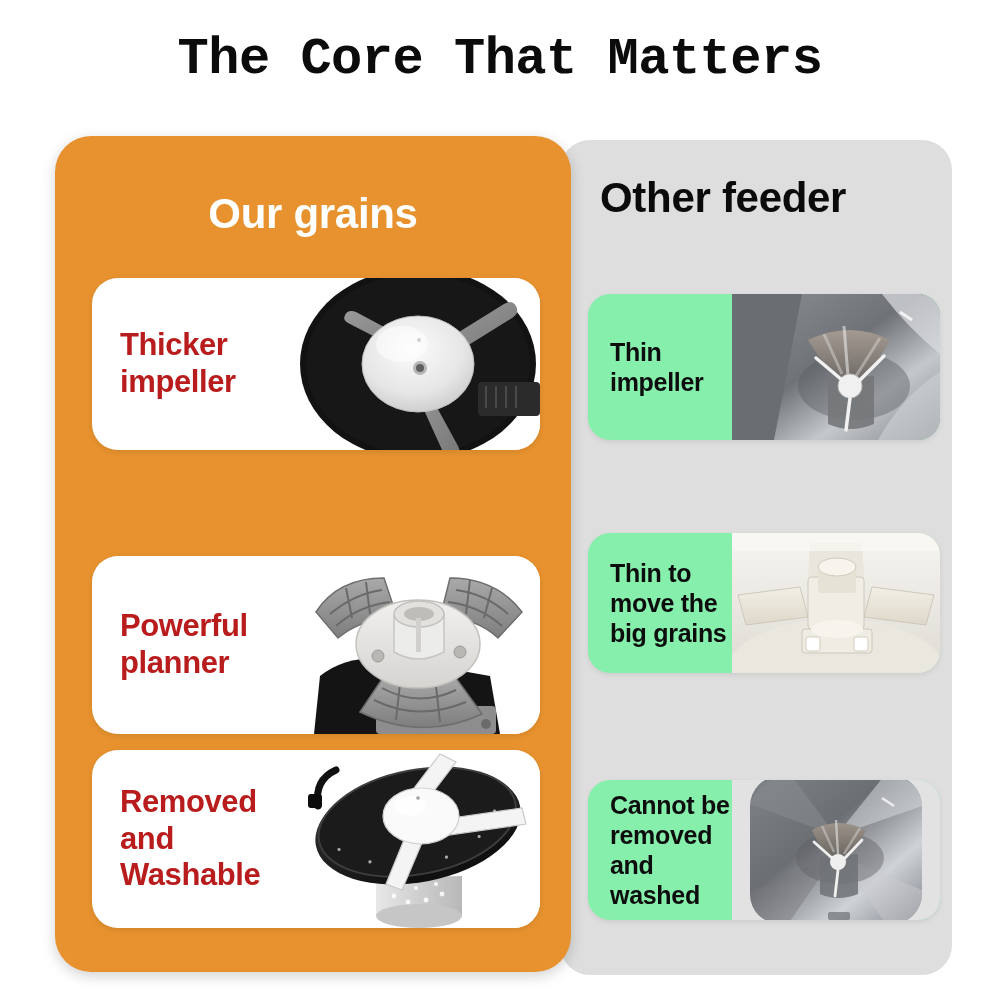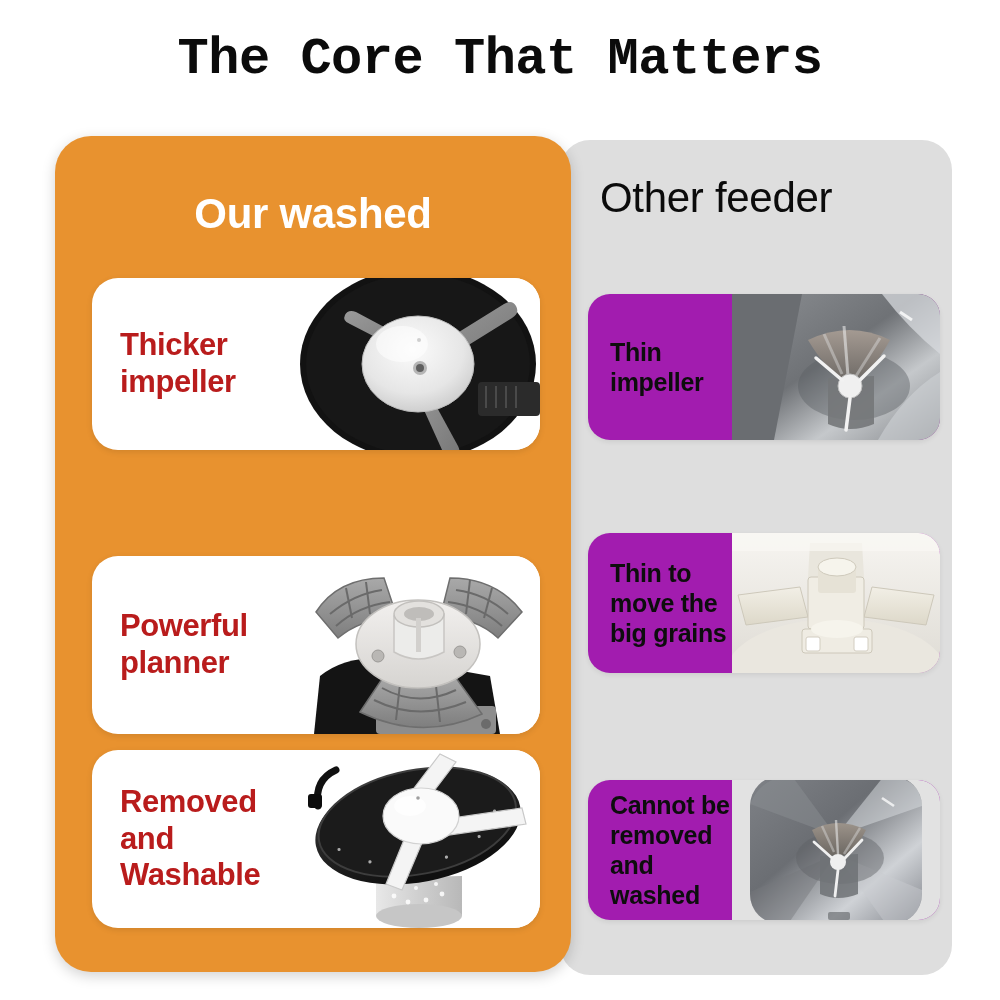--- a/index.html
+++ b/index.html
@@ -42,21 +42,21 @@
   .panel-head-ours {
     position:absolute; left:0; top:54px; width:516px;
     text-align:center;
     font-size:42px; font-weight:bold; color:#ffffff;
     letter-spacing:-0.3px;
   }
   .panel-head-other {
     position:absolute; left:0; top:34px; width:392px;
     padding-left:40px;
     text-align:left;
-    font-size:42px; font-weight:normal; color:#0b0b0b;
+    font-size:42px; font-weight:bold; color:#0b0b0b;
     letter-spacing:-0.3px;
   }
 
   
   .card-l {
     position:absolute; left:92px;
     width:448px;
     background:#ffffff;
     border-radius:26px;
     overflow:hidden;
@@ -70,21 +70,21 @@
     font-size:31px; font-weight:bold; line-height:1.18;
     color:#b91c1c; letter-spacing:-0.4px;
     z-index:4; position:relative;
   }
   .card-l .photo { position:absolute; right:0; top:0; bottom:0; width:250px; }
 
   
   .card-r {
     position:absolute; left:588px;
     width:352px;
-    background:#a21caf;
+    background:#86efac;
     border-radius:22px;
     overflow:hidden;
     z-index:6;
     display:flex; align-items:center;
     box-shadow:0 2px 5px rgba(0,0,0,0.08);
   }
   .card-r .label {
     width:148px; flex:0 0 148px;
     padding-left:22px;
     font-size:25px; font-weight:bold; line-height:1.2;
@@ -101,21 +101,21 @@
 
 <div class="page">
 
   <div class="title">The Core That Matters</div>
 
   <div class="panel-other">
     <div class="panel-head-other">Other feeder</div>
   </div>
 
   <div class="panel-ours">
-    <div class="panel-head-ours">Our washed</div>
+    <div class="panel-head-ours">Our grains</div>
   </div>
 
   <div class="card-l" style="top:278px; height:172px;">
     <div class="label">Thicker impeller</div>
     <div class="photo">
       <svg viewBox="0 0 250 172" preserveAspectRatio="xMidYMid slice">
         <defs>
           <radialGradient id="hubG" cx="45%" cy="35%" r="70%">
             <stop offset="0%" stop-color="#fbfbfb"></stop>
             <stop offset="65%" stop-color="#e6e6e6"></stop>

